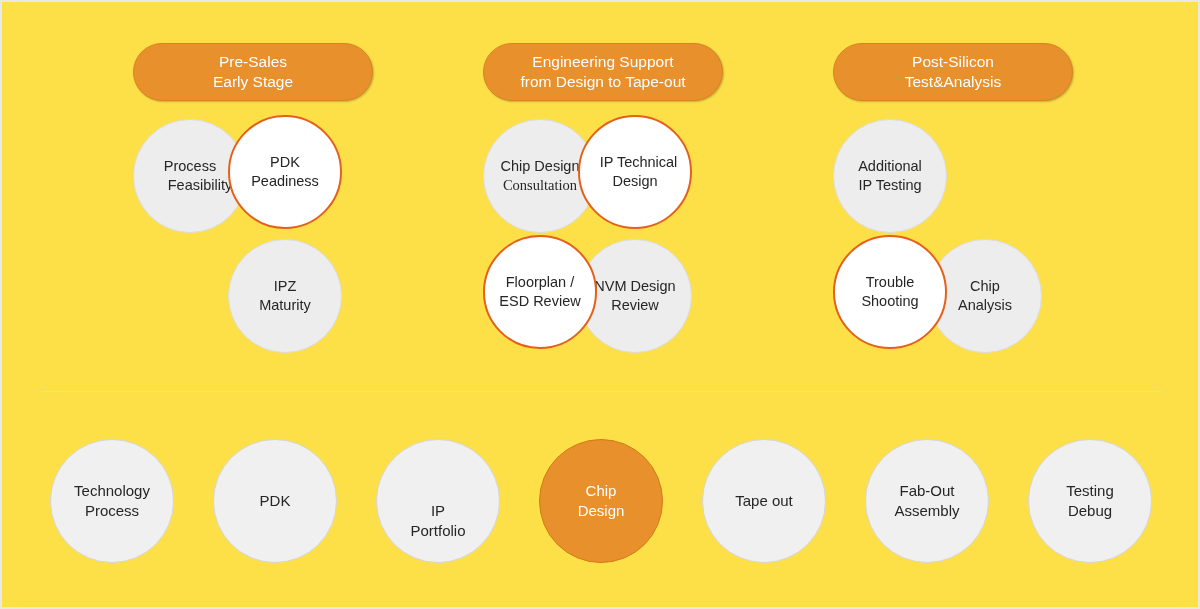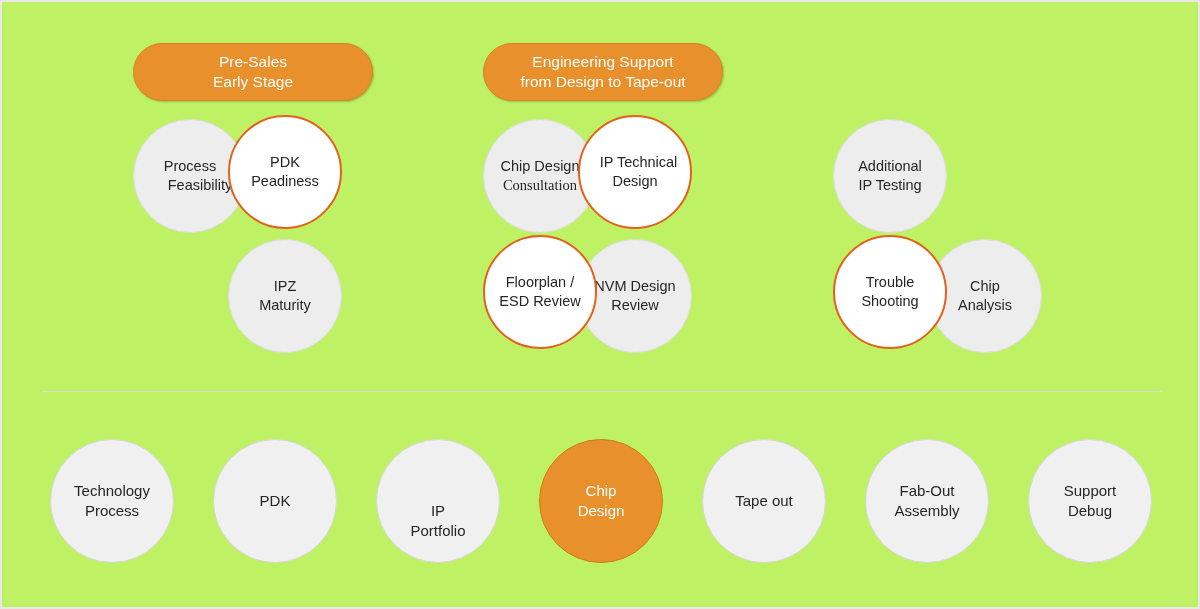--- a/index.html
+++ b/index.html
@@ -8,21 +8,21 @@
     padding: 0;
     background: #ffffff;
   }
   body {
     font-family: "Liberation Sans", sans-serif;
   }
   #canvas {
     position: relative;
     width: 1200px;
     height: 609px;
-    background: #bef264;
+    background: #fde047;
     border-top: 2px solid #e8e8e8;
     border-left: 2px solid #e8e8e8;
     border-right: 2px solid #e8e8e8;
     border-bottom: 2px solid #e8e8e8;
     box-sizing: border-box;
     overflow: hidden;
   }
 
   
   .group { position: absolute; }
@@ -188,20 +188,26 @@
           </div>
         </div>
         <div class="bubble gray b-br">
           <div class="lbl">
             <span style="display: block;">NVM Design</span>
             <span style="display: block;">Review</span>
           </div>
         </div>
       </div>
       <div class="group" style="left: 831px; top: 41px; width: 240px; height: 320px;">
+        <div class="pill">
+          <div>
+            <span>Post-Silicon</span>
+            <span>Test&amp;Analysis</span>
+          </div>
+        </div>
         <div class="bubble gray b-tl">
           <div class="lbl">
             <span style="display: block;">Additional</span>
             <span style="display: block;">IP Testing</span>
           </div>
         </div>
         <div class="bubble orange b-bl">
           <div class="lbl">
             <span style="display: block;">Trouble</span>
             <span style="display: block;">Shooting</span>
@@ -293,20 +299,20 @@
         <div class="flow-circle">
           <div>
             <span style="display: block;">Tape out</span>
             <span style="display: block;"></span>
           </div>
         </div>
       </div>
       <div class="flow-node" style="left: 1026px; top: 437px;">
         <div class="flow-circle">
           <div>
-            <span style="display: block;">Support</span>
+            <span style="display: block;">Testing</span>
             <span style="display: block;">Debug</span>
           </div>
         </div>
       </div>
     </div>
 
 </div>
 
 </body></html>

